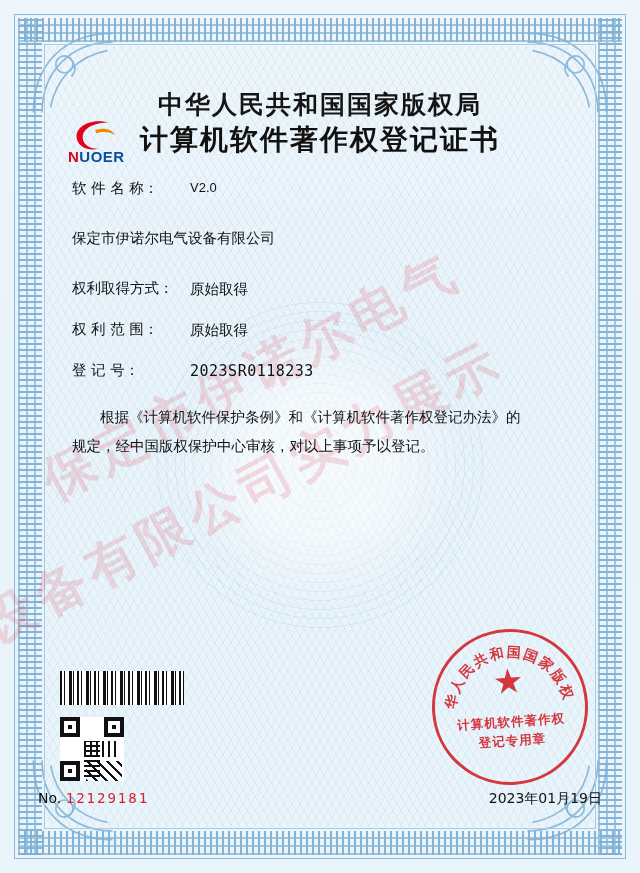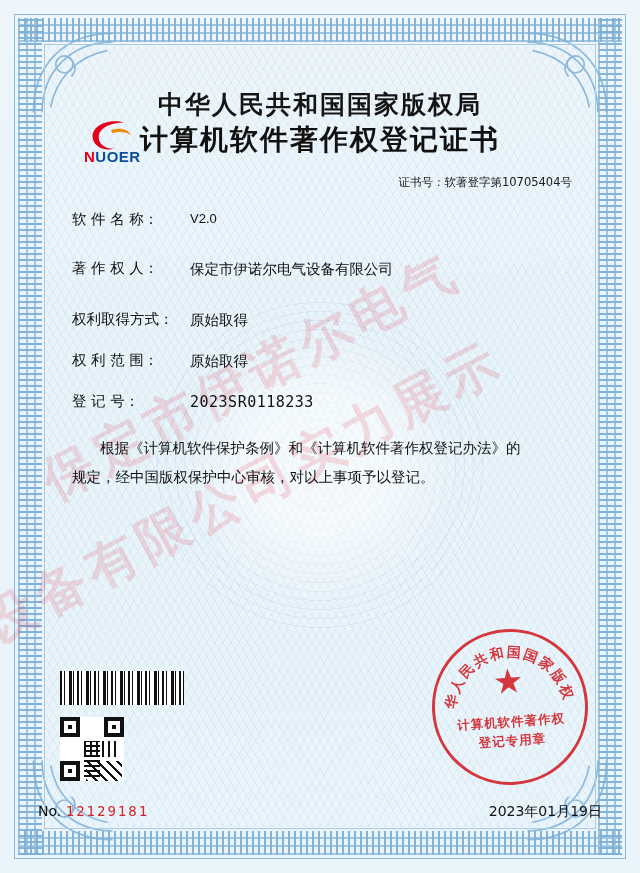--- a/index.html
+++ b/index.html
@@ -107,21 +107,21 @@
     font-family:"DejaVu Serif","Liberation Serif",serif;
     font-weight:bold;
     font-size:28px;
     letter-spacing:2px;
     color:#111;
     margin-top:0;
   }
 
   
   .logo{
-    position:absolute;left:28px;top:62px;width:96px;height:56px;
+    position:absolute;left:12px;top:62px;width:96px;height:56px;
   }
   .logo .swoosh{
     position:absolute;left:4px;top:0px;width:46px;height:36px;
   }
   .logo .brand{
     position:absolute;left:0px;top:30px;
     font-family:"Liberation Sans",sans-serif;
     font-weight:bold;font-size:15px;letter-spacing:.5px;
     color:#0a4f9c;
   }
@@ -232,21 +232,21 @@
   .seal .l1,.seal .l2{
     position:absolute;left:0;width:100%;text-align:center;
     font-family:"DejaVu Serif","Liberation Serif",serif;
     font-size:12.5px;font-weight:bold;letter-spacing:1px;
   }
   .seal .l1{top:82px;}
   .seal .l2{top:101px;}
 
   
   .footer{
-    position:absolute;left:38px;right:38px;bottom:52px;
+    position:absolute;left:38px;right:38px;bottom:65px;
     display:flex;justify-content:space-between;align-items:baseline;
     font-size:14px;color:#111;
     font-family:"DejaVu Sans","Liberation Sans",sans-serif;
   }
   .footer .no{color:#111;}
   .footer .no .num{
     color:#d2232a;
     font-family:"DejaVu Sans Mono","Liberation Mono",monospace;
     letter-spacing:2px;
     font-size:14px;
@@ -341,35 +341,31 @@
           <path d="M48 6 C26 0 6 10 6 24 C6 36 20 44 34 40 C22 40 14 34 14 25 C14 13 30 6 48 6 Z" fill="#e2001a"></path>
           <path d="M30 16 C40 12 52 14 56 22 C50 18 40 17 32 20 Z" fill="#f08a00"></path>
         </svg>
       </div>
       <div class="brand"><span class="n">N</span><span>UOER</span></div>
     </div>
 
     <div class="org-title">中华人民共和国国家版权局</div>
     <div class="main-title">计算机软件著作权登记证书</div>
 
-    <div class="certno">
-      <span>证书号：</span><span>软著登字第10705404号</span>
-    </div>
 
     <div class="fields">
 
       <div class="row gap-lg">
         <div class="label">软 件 名 称：</div>
         <div class="value">
           <span class="l2">V2.0</span>
         </div>
       </div>
 
       <div class="row gap-lg">
-        <div class="label">著 作 权 人：</div>
         <div class="value">保定市伊诺尔电气设备有限公司</div>
       </div>
 
 
 
       <div class="row">
         <div class="label">权利取得方式：</div>
         <div class="value">原始取得</div>
       </div>
 

